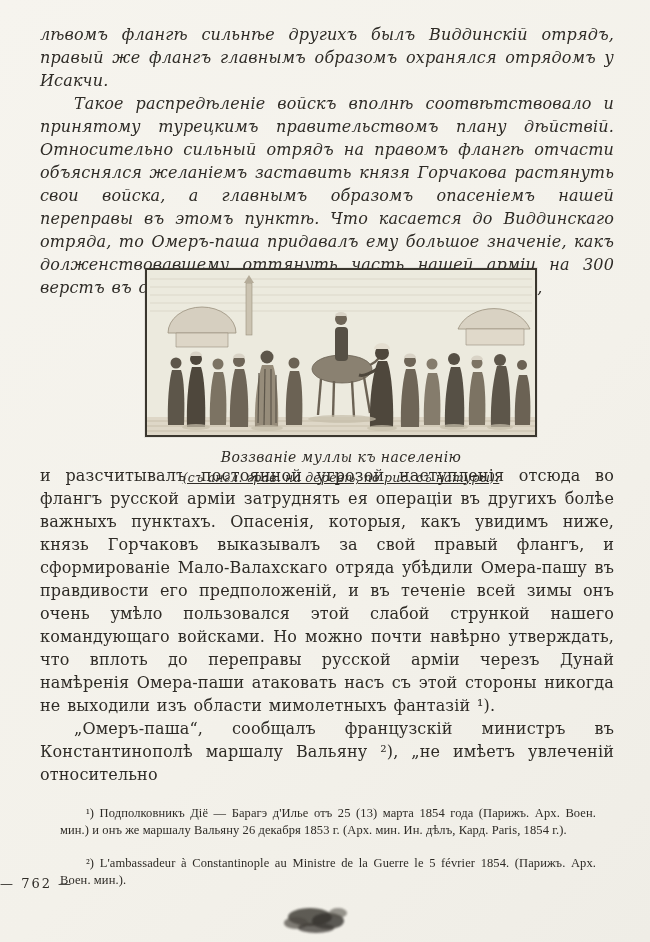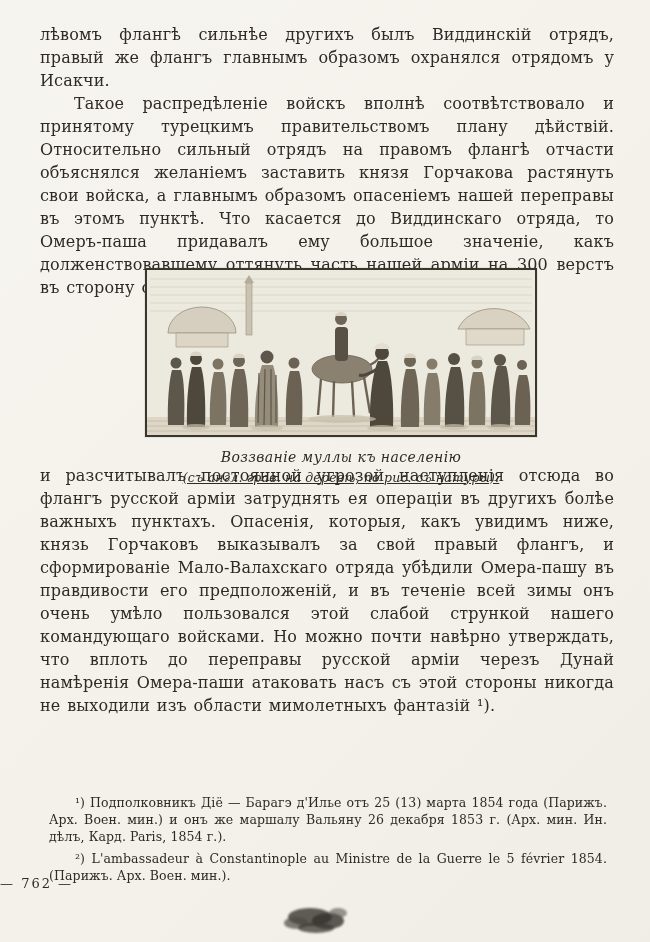--- a/index.html
+++ b/index.html
@@ -19,21 +19,21 @@
     position: absolute;
     left: 40px; right: 36px;
     text-align: justify;
     font-size: 16px;
     line-height: 23px;
     letter-spacing: 0.15px;
     word-spacing: 1.5px;
   }
   .body-text p { margin: 0; text-indent: 34px; }
   .body-text p.no-indent { text-indent: 0; }
-  .block-top { top: 23px; }
+  .block-top { top: 23px; font-style: italic; }
   .block-bottom { top: 464px; }
 
   figure.engraving-figure {
     position: absolute;
     top: 252px; left: 0;
     width: 650px;
     margin: 16px;
     text-align: center;
   }
   .engraving-wrap {
@@ -58,21 +58,21 @@
   }
 
   .footnotes {
     position: absolute;
     top: 789px; left: 44px; right: 38px;
     font-size: 12.5px;
     line-height: 17px;
     text-align: justify;
     letter-spacing: 0.1px;
   }
-  .footnotes p { margin: 5px; text-indent: 26px; }
+  .footnotes p { margin: 16px; text-indent: 26px; font-family: Liberation Serif, serif; }
 
   .page-number {
     position: absolute;
     top: 876px; left: 0;
     width: 100%;
     text-align: left;
     font-size: 13px;
     letter-spacing: 2px;
   }
 
@@ -194,20 +194,21 @@
       </svg>
     </span>
     <figcaption>
       <div class="caption-title">Воззваніе муллы къ населенію</div>
       <div class="caption-source">(съ англ. грав. на деревѣ, по рис. съ натуры).</div>
     </figcaption>
   </figure>
 
   <div class="body-text block-bottom">
     <p class="no-indent">и разсчитывалъ постоянной угрозой наступленія отсюда во флангъ русской арміи затруднять ея операціи въ другихъ болѣе важныхъ пунктахъ. Опасенія, которыя, какъ увидимъ ниже, князь Горчаковъ выказывалъ за свой правый флангъ, и сформированіе Мало-Валахскаго отряда убѣдили Омера-пашу въ правдивости его предположеній, и въ теченіе всей зимы онъ очень умѣло пользовался этой слабой стрункой нашего командующаго войсками. Но можно почти навѣрно утверждать, что вплоть до переправы русской арміи черезъ Дунай намѣренія Омера-паши атаковать насъ съ этой стороны никогда не выходили изъ области мимолетныхъ фантазій ¹).</p>
+    <p>„Омеръ-паша“, сообщалъ французскій министръ въ Константинополѣ маршалу Вальяну ²), „не имѣетъ увлеченій относительно</p>
   </div>
 
   <div class="footnotes">
     <p>¹) Подполковникъ Діё — Барагэ д'Илье отъ 25 (13) марта 1854 года (Парижъ. Арх. Воен. мин.) и онъ же маршалу Вальяну 26 декабря 1853 г. (Арх. мин. Ин. дѣлъ, Кард. Paris, 1854 г.).</p>
     <p>²) L'ambassadeur à Constantinople au Ministre de la Guerre le 5 février 1854. (Парижъ. Арх. Воен. мин.).</p>
   </div>
 
   <div class="page-number">— 762 —</div>
 
   <svg class="ink-smudge" viewBox="0 0 90 36" xmlns="http://www.w3.org/2000/svg">

